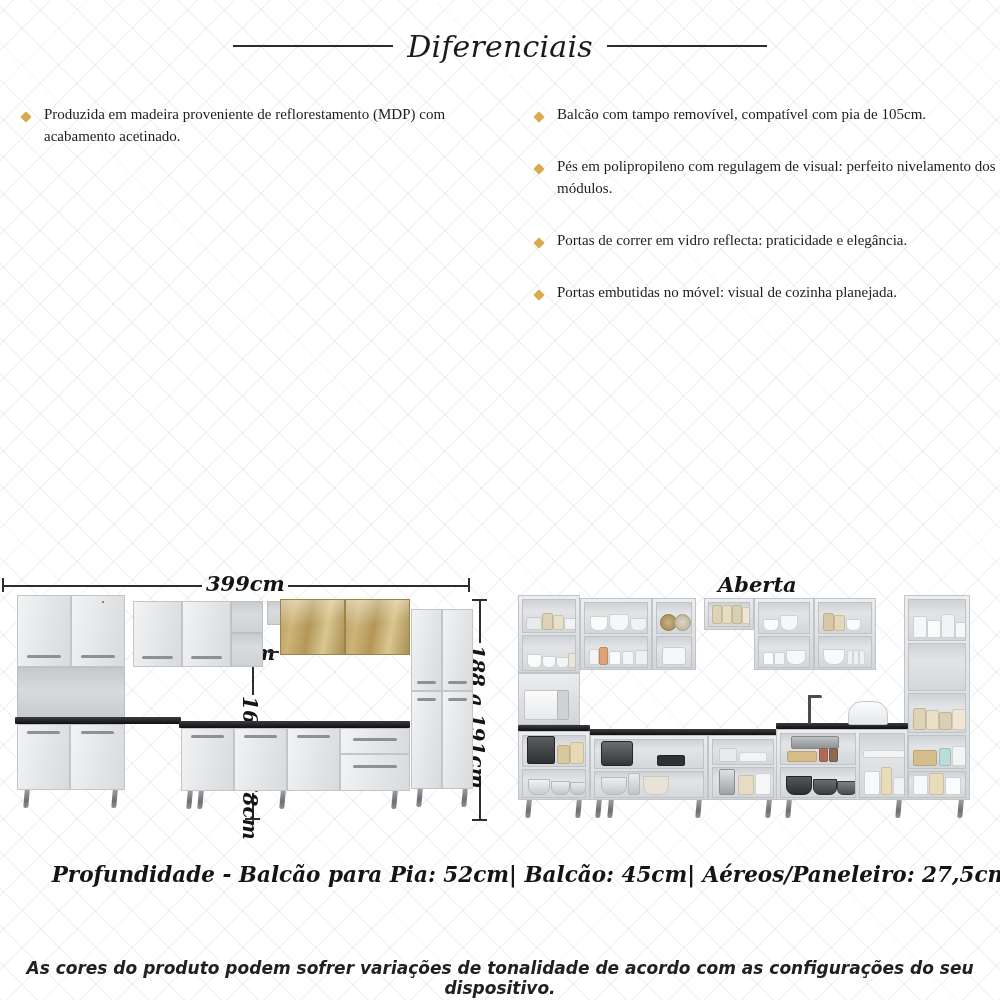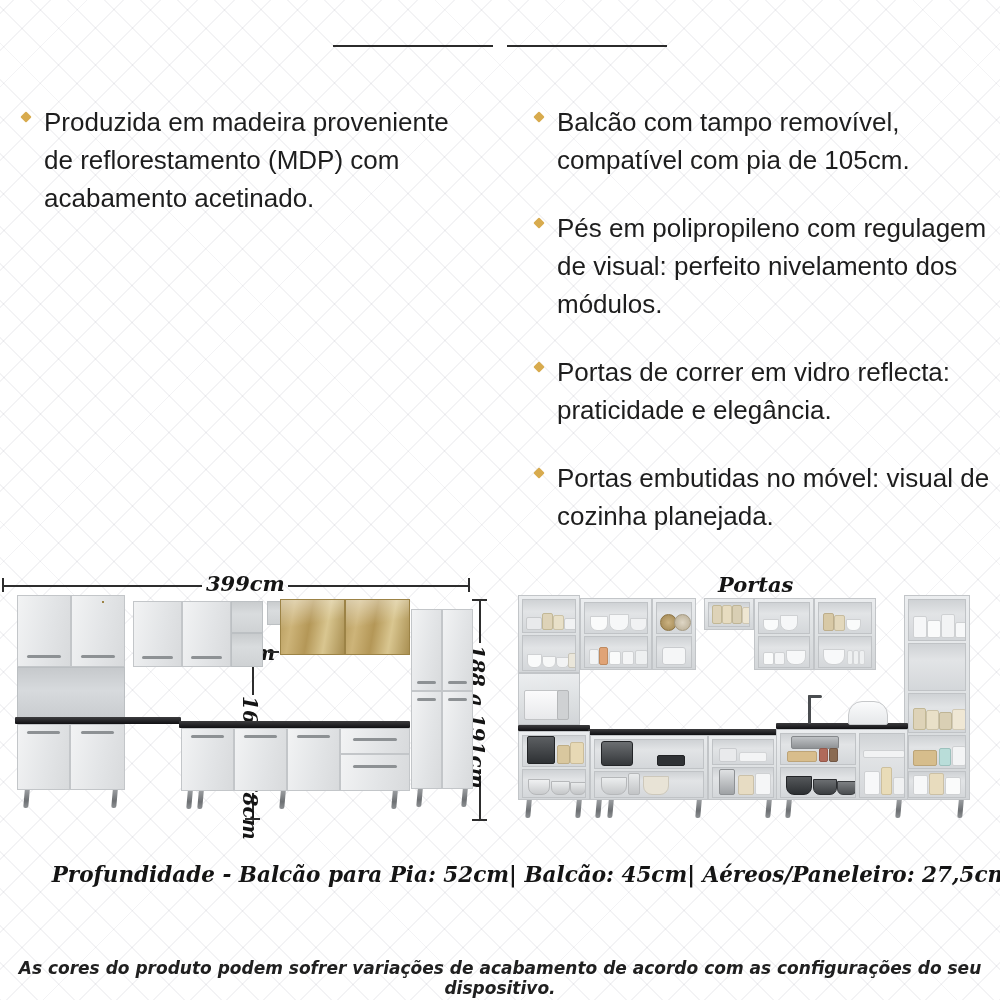--- a/index.html
+++ b/index.html
@@ -70,24 +70,24 @@
   .col { width: 500px; box-sizing: border-box; }
   .col-left  { padding-left: 18px;  padding-right: 30px; }
   .col-right { padding-left: 531px; padding-right: 12px;
                width: 1000px; position: absolute; top: 0; left: 0; }
   .col-right .bullet { max-width: 455px; }
 
   .bullet {
     position: relative;
     padding-left: 26px;
     margin-bottom: 30px;
-    font-size: 26px;
+    font-size: 15px;
     line-height: 1.46;
     color: #1d1d1d;
-    font-family: Liberation Sans, sans-serif;
+    font-family: Liberation Serif, serif;
   }
   .bullet .marker {
     position: absolute;
     left: 4px;
     top: 9px;
     width: 8px;
     height: 8px;
     background: #d8ab4e;
     transform: rotate(45deg);
     border-radius: 1px;
@@ -207,20 +207,21 @@
 </style>
 </head>
 <body>
 
 <div id="bg-pattern"></div>
 
 <div id="page">
 
   <div class="title-row">
     <div class="title-rule"></div>
+    <div class="title-text">Diferenciais</div>
     <div class="title-rule"></div>
   </div>
 
   <div class="cols">
 
     <div class="col col-left">
       <div class="bullet">
         <span class="marker"></span>
         <span>Produzida em madeira proveniente de reflorestamento (MDP) com acabamento acetinado.</span>
       </div>
@@ -264,21 +265,21 @@
     <div class="tick-v" style="left:245px; top:98px; width:15px;"></div>
     <div class="tick-v" style="left:245px; top:253px; width:15px;"></div>
     <div class="dim-label vertical-text" style="left:262px; top:131px; font-size:20px;">165 a 168cm</div>
 
     <div class="dimline-v" style="left:479px; top:34px; height:44px;"></div>
     <div class="dimline-v" style="left:479px; top:211px; height:44px;"></div>
     <div class="tick-v" style="left:472px; top:34px; width:15px;"></div>
     <div class="tick-v" style="left:472px; top:254px; width:15px;"></div>
     <div class="dim-label vertical-text" style="left:489px; top:80px; font-size:20px;">188 a 191cm</div>
 
-    <div class="dim-label" style="position:absolute; left:718px; top:7px; font-size:21px;">Portas</div>
+    <div class="dim-label" style="position:absolute; left:718px; top:7px; font-size:21px;">Aberta</div>
 
     <div id="closed-kitchen">
 
       <div class="cab door" style="left:5px; top:8px; width:54px; height:72px;">
         <div class="handle" style="bottom:8px;"></div>
       </div>
       <div class="cab door" style="left:59px; top:8px; width:54px; height:72px;">
         <div class="handle" style="bottom:8px;"></div>
       </div>
 
@@ -533,15 +534,15 @@
       <div class="leg" style="left:178px; top:205px;"></div>
       <div class="leg" style="left:248px; top:205px;"></div>
       <div class="leg" style="left:268px; top:205px;"></div>
       <div class="leg" style="left:378px; top:205px;"></div>
       <div class="leg" style="left:440px; top:205px;"></div>
     </div>
 
   </div>
 
   <div class="depth-caption">Profundidade - Balcão para Pia: 52cm| Balcão: 45cm| Aéreos/Paneleiro: 27,5cm</div>
-  <div class="disclaimer">As cores do produto podem sofrer variações de acabamento de acordo com as configurações do seu dispositivo.</div>
+  <div class="disclaimer">As cores do produto podem sofrer variações de tonalidade de acordo com as configurações do seu dispositivo.</div>
 
 </div>
 
 </body></html>

